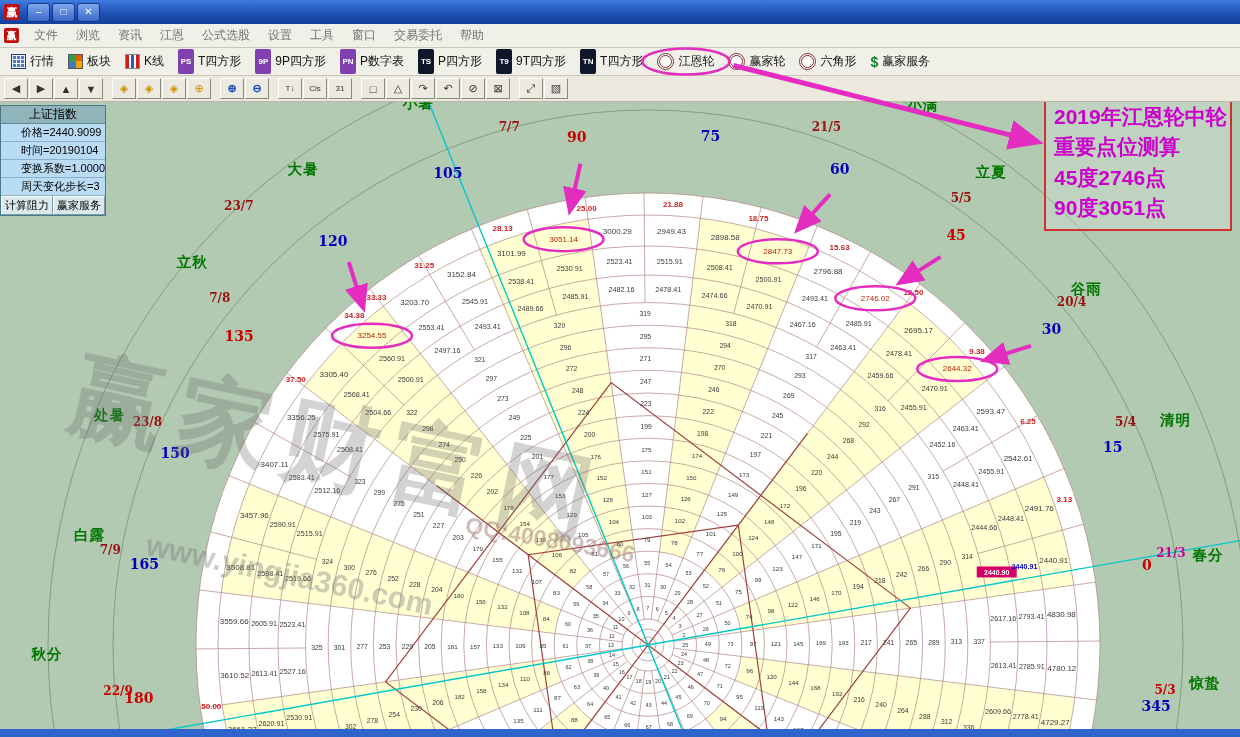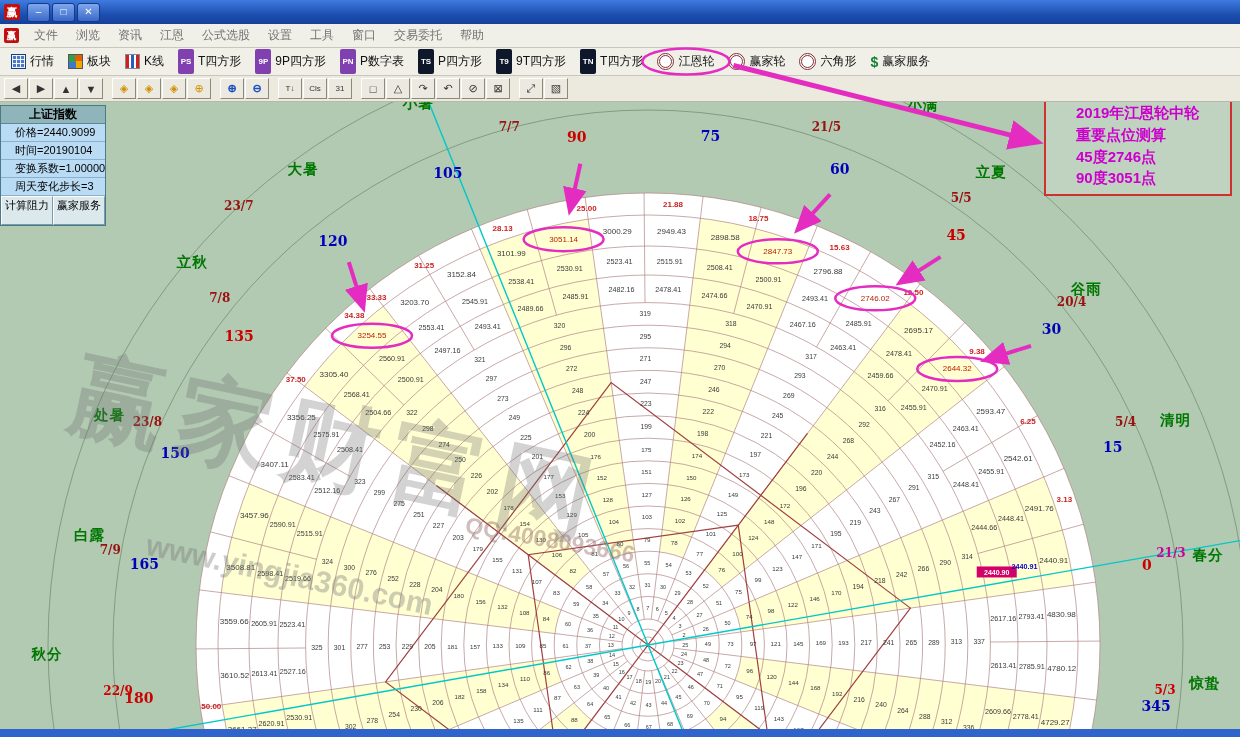--- a/index.html
+++ b/index.html
@@ -42,31 +42,31 @@
   .db-btn{width:22px;height:19px;display:inline-flex;align-items:center;justify-content:center;
     font-size:11px;color:#333;background:#ece9e0;border:1px solid;border-color:#fff #8a8a7a #8a8a7a #fff;}
   .db-btn.gold{color:#d09000;} .db-btn.blue{color:#2050c0;font-weight:bold;}
   .db-btn.small{font-size:8px;} .db-sep{width:7px;}
   
   #wheel-svg{position:absolute;top:102px;left:0;z-index:1;}
   .bottombar{position:absolute;left:0;top:729px;width:1240px;height:8px;background:#2f64cc;z-index:21;}
   
   .info-panel{position:absolute;top:105px;left:0;width:106px;z-index:5;border:1px solid #4a7a8a;
     box-sizing:border-box;background:#badbf4;font-size:11px;}
-  .info-title{height:17px;line-height:17px;text-align:center;font-weight:bold;font-size:12px;
+  .info-title{height:17px;line-height:17px;text-align:center;font-weight:normal;font-size:12px;
     background:#8fb4ba;color:#000;border-bottom:1px solid #5a8a9a;}
-  .info-row{height:17px;line-height:17px;padding-left:14px;background:#badbf4;color:#000;
+  .info-row{height:17px;line-height:17px;padding-left:20px;background:#badbf4;color:#000;
     border-bottom:1px solid #8ab0cc;white-space:nowrap;overflow:hidden;}
-  .info-btn-row{display:flex;height:29px;}
+  .info-btn-row{display:flex;height:19px;}
   .info-btn{flex:1;font-size:11px;line-height:17px;text-align:center;background:#dce9ec;
     border:1px solid;border-color:#fff #7a9aa8 #7a9aa8 #fff;color:#000;}
   
   .anno{position:absolute;left:1044px;top:95px;width:188px;z-index:6;border:2px solid #d03030;
     padding:5px 8px;box-sizing:border-box;background:rgba(255,255,255,0.18);}
-  .anno-line{color:#cc00cc;font-size:15px;font-weight:bold;line-height:1.45;white-space:nowrap;margin-left:22px;}
+  .anno-line{color:#cc00cc;font-size:21px;font-weight:bold;line-height:1.45;white-space:nowrap;}
   
   .wm{position:absolute;z-index:3;pointer-events:none;white-space:nowrap;font-weight:bold;}
   .wm-brand{left:85px;top:330px;font-size:95px;letter-spacing:14px;color:rgba(110,110,110,0.30);
     transform:rotate(12deg);transform-origin:left top;}
   .wm-url{left:150px;top:528px;font-size:30px;color:rgba(120,120,120,0.38);
     transform:rotate(12deg);transform-origin:left top;}
   .wm-qq{left:468px;top:512px;font-size:23px;color:rgba(150,110,110,0.45);
     transform:rotate(10deg);transform-origin:left top;}
   #overlay-svg{position:absolute;top:0;left:0;z-index:30;pointer-events:none;}
 </style>

